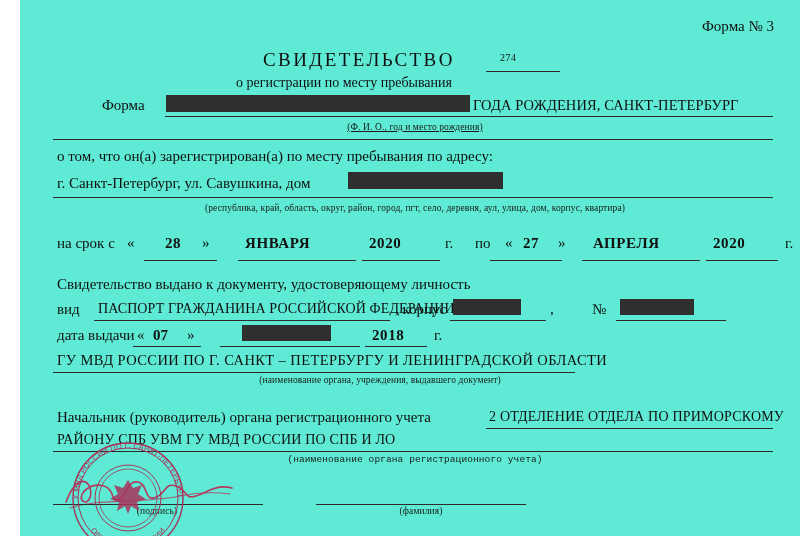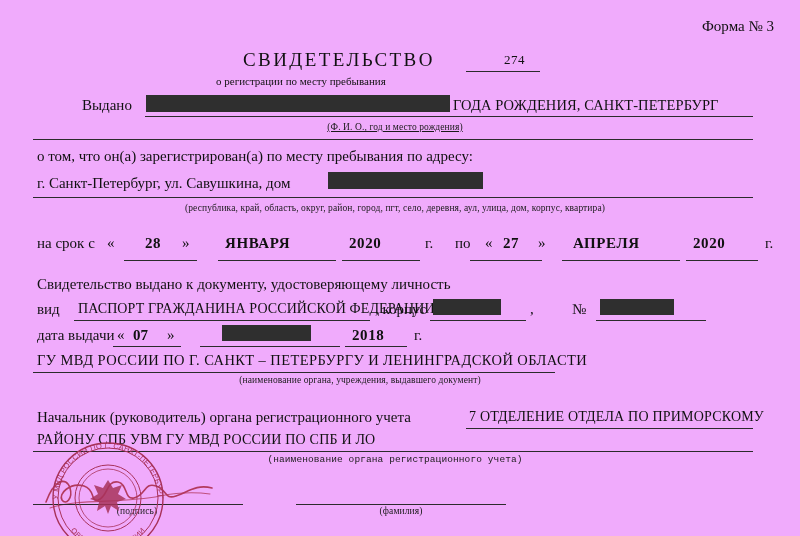--- a/index.html
+++ b/index.html
@@ -12,21 +12,22 @@
     height: 536px;
     position: relative;
     font-family: "Liberation Serif", serif;
     color: #111111;
     overflow: hidden;
   }
 
   .page {
     position: absolute;
     inset: 0;
-    background: #f0abfc;
+    background: #5eead4;
+    margin-left: 20px;
   }
 
   
   .abs { position: absolute; }
   .rule {
     position: absolute;
     border-bottom: 1px solid #2b2b2b;
     height: 0;
   }
   .redact {
@@ -50,33 +51,33 @@
   }
   #doc-title {
     top: 49px;
     left: 243px;
     font-size: 19px;
     letter-spacing: 2.4px;
     font-weight: 400;
   }
   #doc-number {
     top: 52px;
-    left: 504px;
-    font-size: 13px;
+    left: 480px;
+    font-size: 10px;
     letter-spacing: 0.5px;
   }
   #doc-number-rule {
     top: 71px;
     left: 466px;
     width: 74px;
   }
   #doc-subtitle {
     top: 75px;
     left: 216px;
-    font-size: 11px;
+    font-size: 14px;
   }
 
   
   #issued-label {
     top: 97px;
     left: 82px;
     font-size: 15px;
   }
   #issued-redact {
     top: 95px;
@@ -288,21 +289,21 @@
 <body>
 
 <div class="page">
 
   <div class="abs" id="form-no">Форма № 3</div>
   <div class="abs" id="doc-title">СВИДЕТЕЛЬСТВО</div>
   <div class="abs" id="doc-number">274</div>
   <div class="rule" id="doc-number-rule"></div>
   <div class="abs" id="doc-subtitle">о регистрации по месту пребывания</div>
 
-  <div class="abs" id="issued-label">Выдано</div>
+  <div class="abs" id="issued-label">Форма</div>
   <div class="redact" id="issued-redact"></div>
   <div class="abs" id="issued-value">ГОДА РОЖДЕНИЯ, САНКТ-ПЕТЕРБУРГ</div>
   <div class="rule" id="issued-rule"></div>
   <div class="rule" id="issued-rule2"></div>
   <div class="caption" id="fio-caption">(Ф. И. О., год и место рождения)</div>
 
   <div class="abs" id="addr-line">г. Санкт-Петербург, ул. Савушкина, дом</div>
   <div class="abs" id="reg-line">о том, что он(а) зарегистрирован(а) по месту пребывания по адресу:</div>
   <div class="redact" id="addr-redact"></div>
   <div class="rule" id="addr-rule"></div>
@@ -352,21 +353,21 @@
   <div class="abs" id="issue-g">г.</div>
   <div class="rule" id="issue-rule-1"></div>
   <div class="rule" id="issue-rule-2"></div>
   <div class="rule" id="issue-rule-3"></div>
 
   <div class="abs" id="authority-line">ГУ  МВД  РОССИИ  ПО  Г. САНКТ – ПЕТЕРБУРГУ  И  ЛЕНИНГРАДСКОЙ ОБЛАСТИ</div>
   <div class="rule" id="authority-rule"></div>
   <div class="caption" id="authority-caption">(наименование органа, учреждения, выдавшего документ)</div>
 
   <div class="abs" id="chief-label">Начальник (руководитель) органа регистрационного учета</div>
-  <div class="abs" id="chief-value-1">7 ОТДЕЛЕНИЕ ОТДЕЛА  ПО ПРИМОРСКОМУ</div>
+  <div class="abs" id="chief-value-1">2 ОТДЕЛЕНИЕ ОТДЕЛА  ПО ПРИМОРСКОМУ</div>
   <div class="rule" id="chief-rule-1"></div>
   <div class="abs" id="chief-value-2">РАЙОНУ СПБ УВМ  ГУ  МВД  РОССИИ  ПО СПБ  И  ЛО</div>
   <div class="rule" id="chief-rule-2"></div>
   <div class="caption" id="chief-caption">(наименование органа регистрационного учета)</div>
 
   <svg id="signature" viewBox="0 0 180 44" xmlns="http://www.w3.org/2000/svg">
     <path d="M6 34 C 14 12, 26 8, 30 20 C 33 30, 26 38, 22 32 C 18 26, 30 14, 44 18
              C 56 22, 50 34, 58 32 C 68 29, 66 12, 78 14 C 88 16, 84 32, 94 30
              C 106 27, 104 14, 116 18 C 128 22, 124 32, 136 28 C 148 24, 156 16, 172 20" fill="none" stroke="#b33a5e" stroke-width="1.6" stroke-linecap="round"></path>
     <path d="M10 40 C 40 30, 80 36, 120 28 C 140 24, 156 24, 170 26" fill="none" stroke="#b33a5e" stroke-width="1.1" stroke-linecap="round" opacity="0.8"></path>

